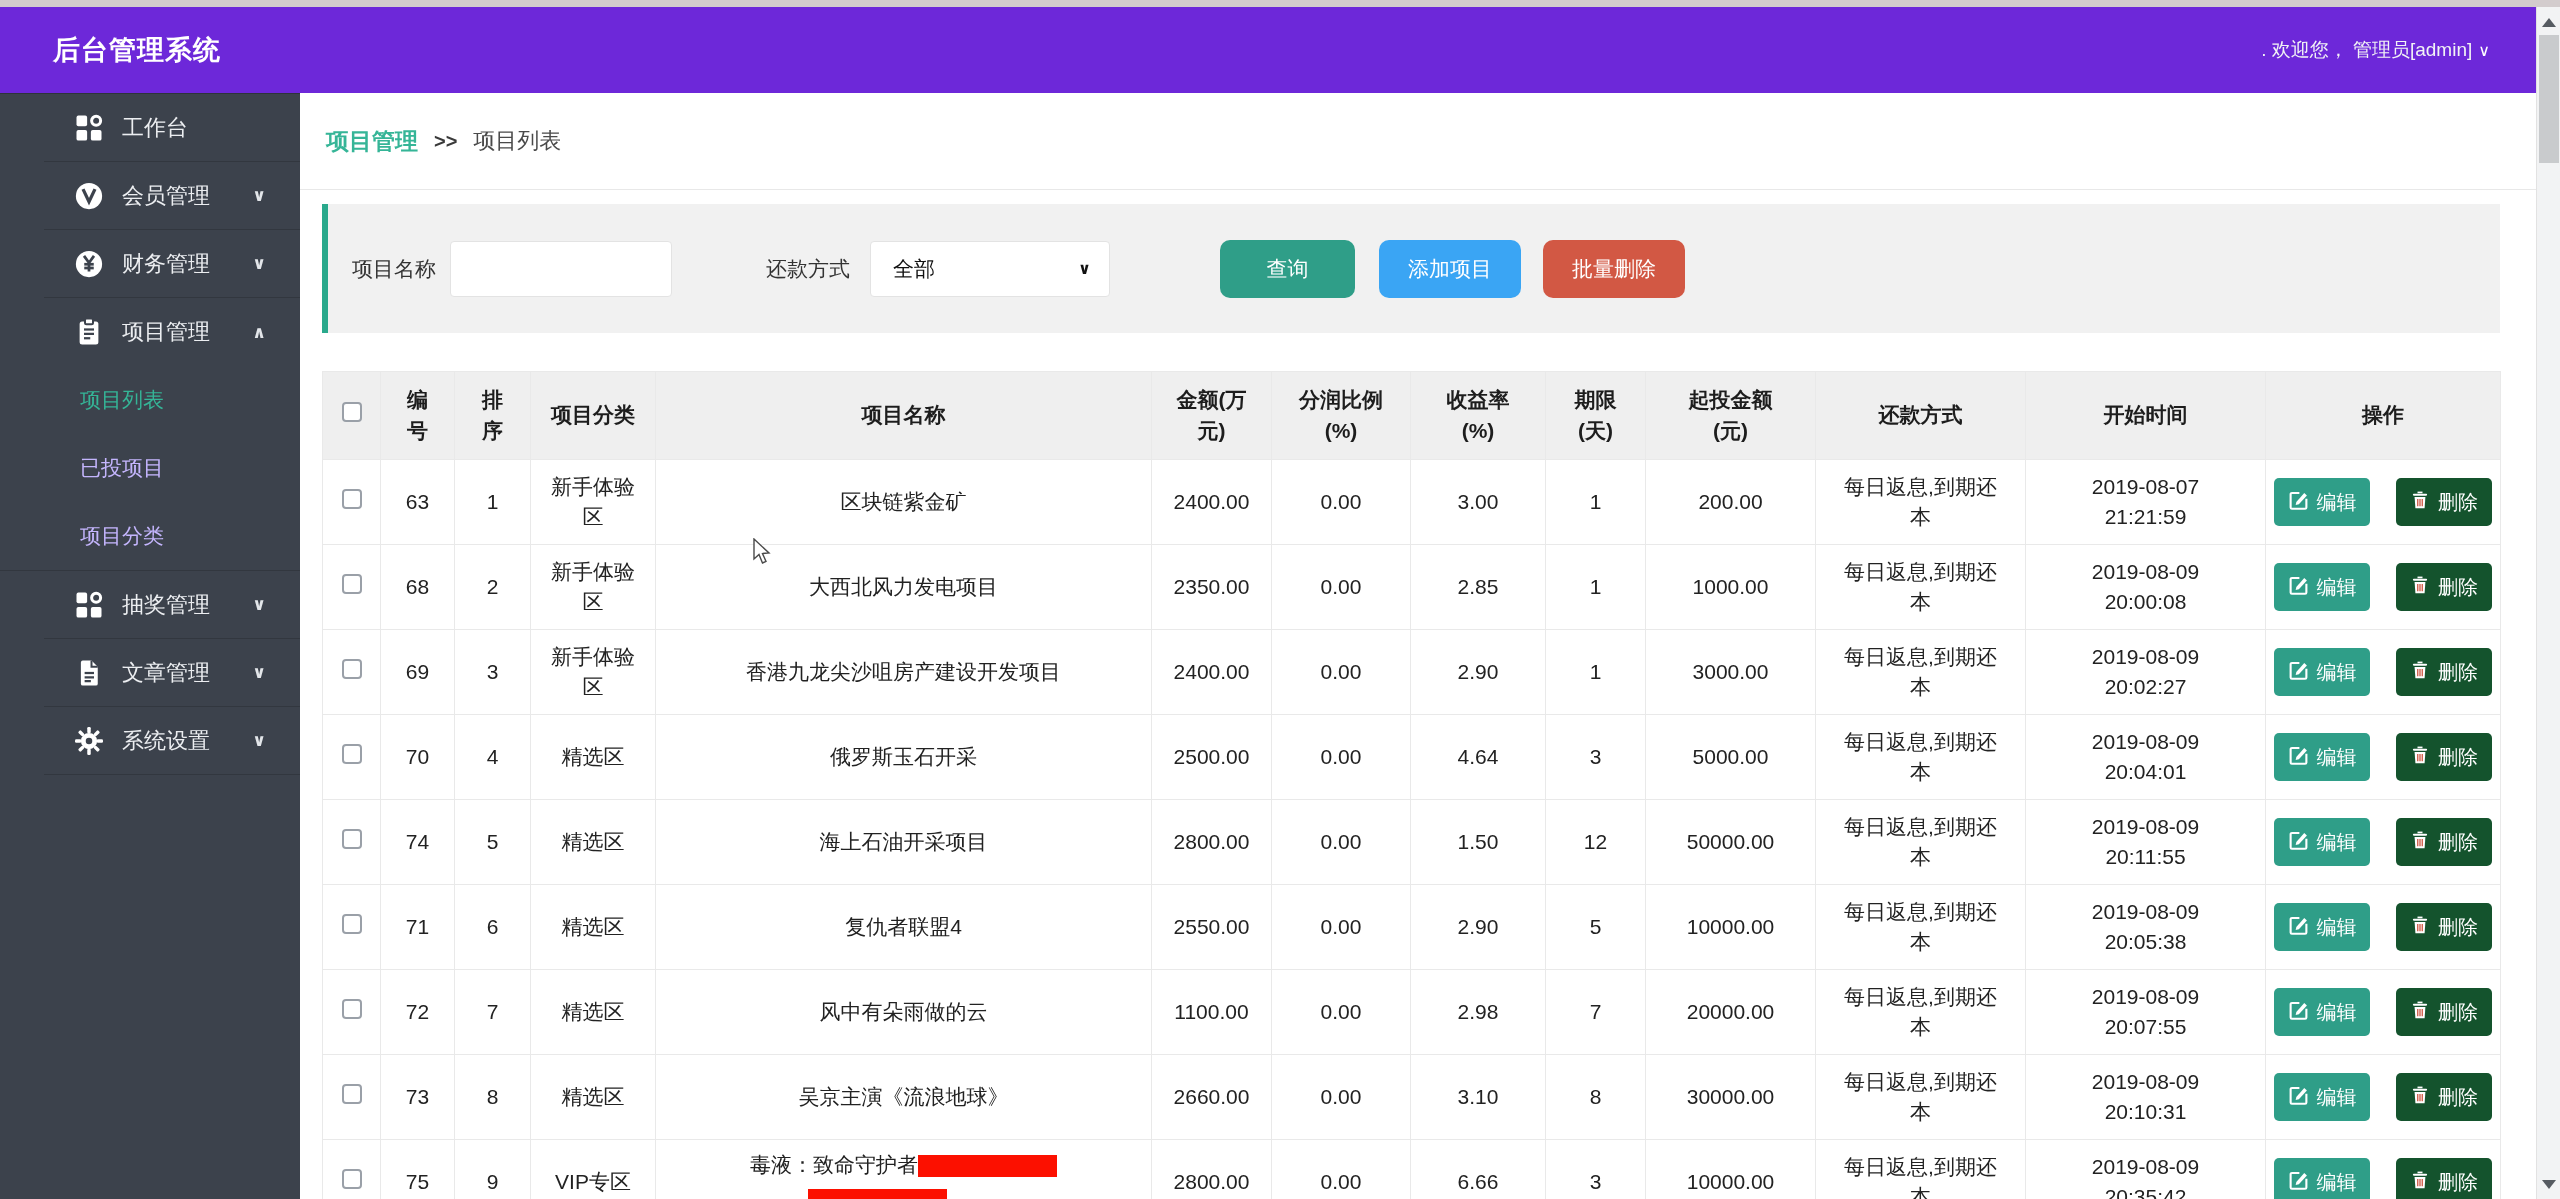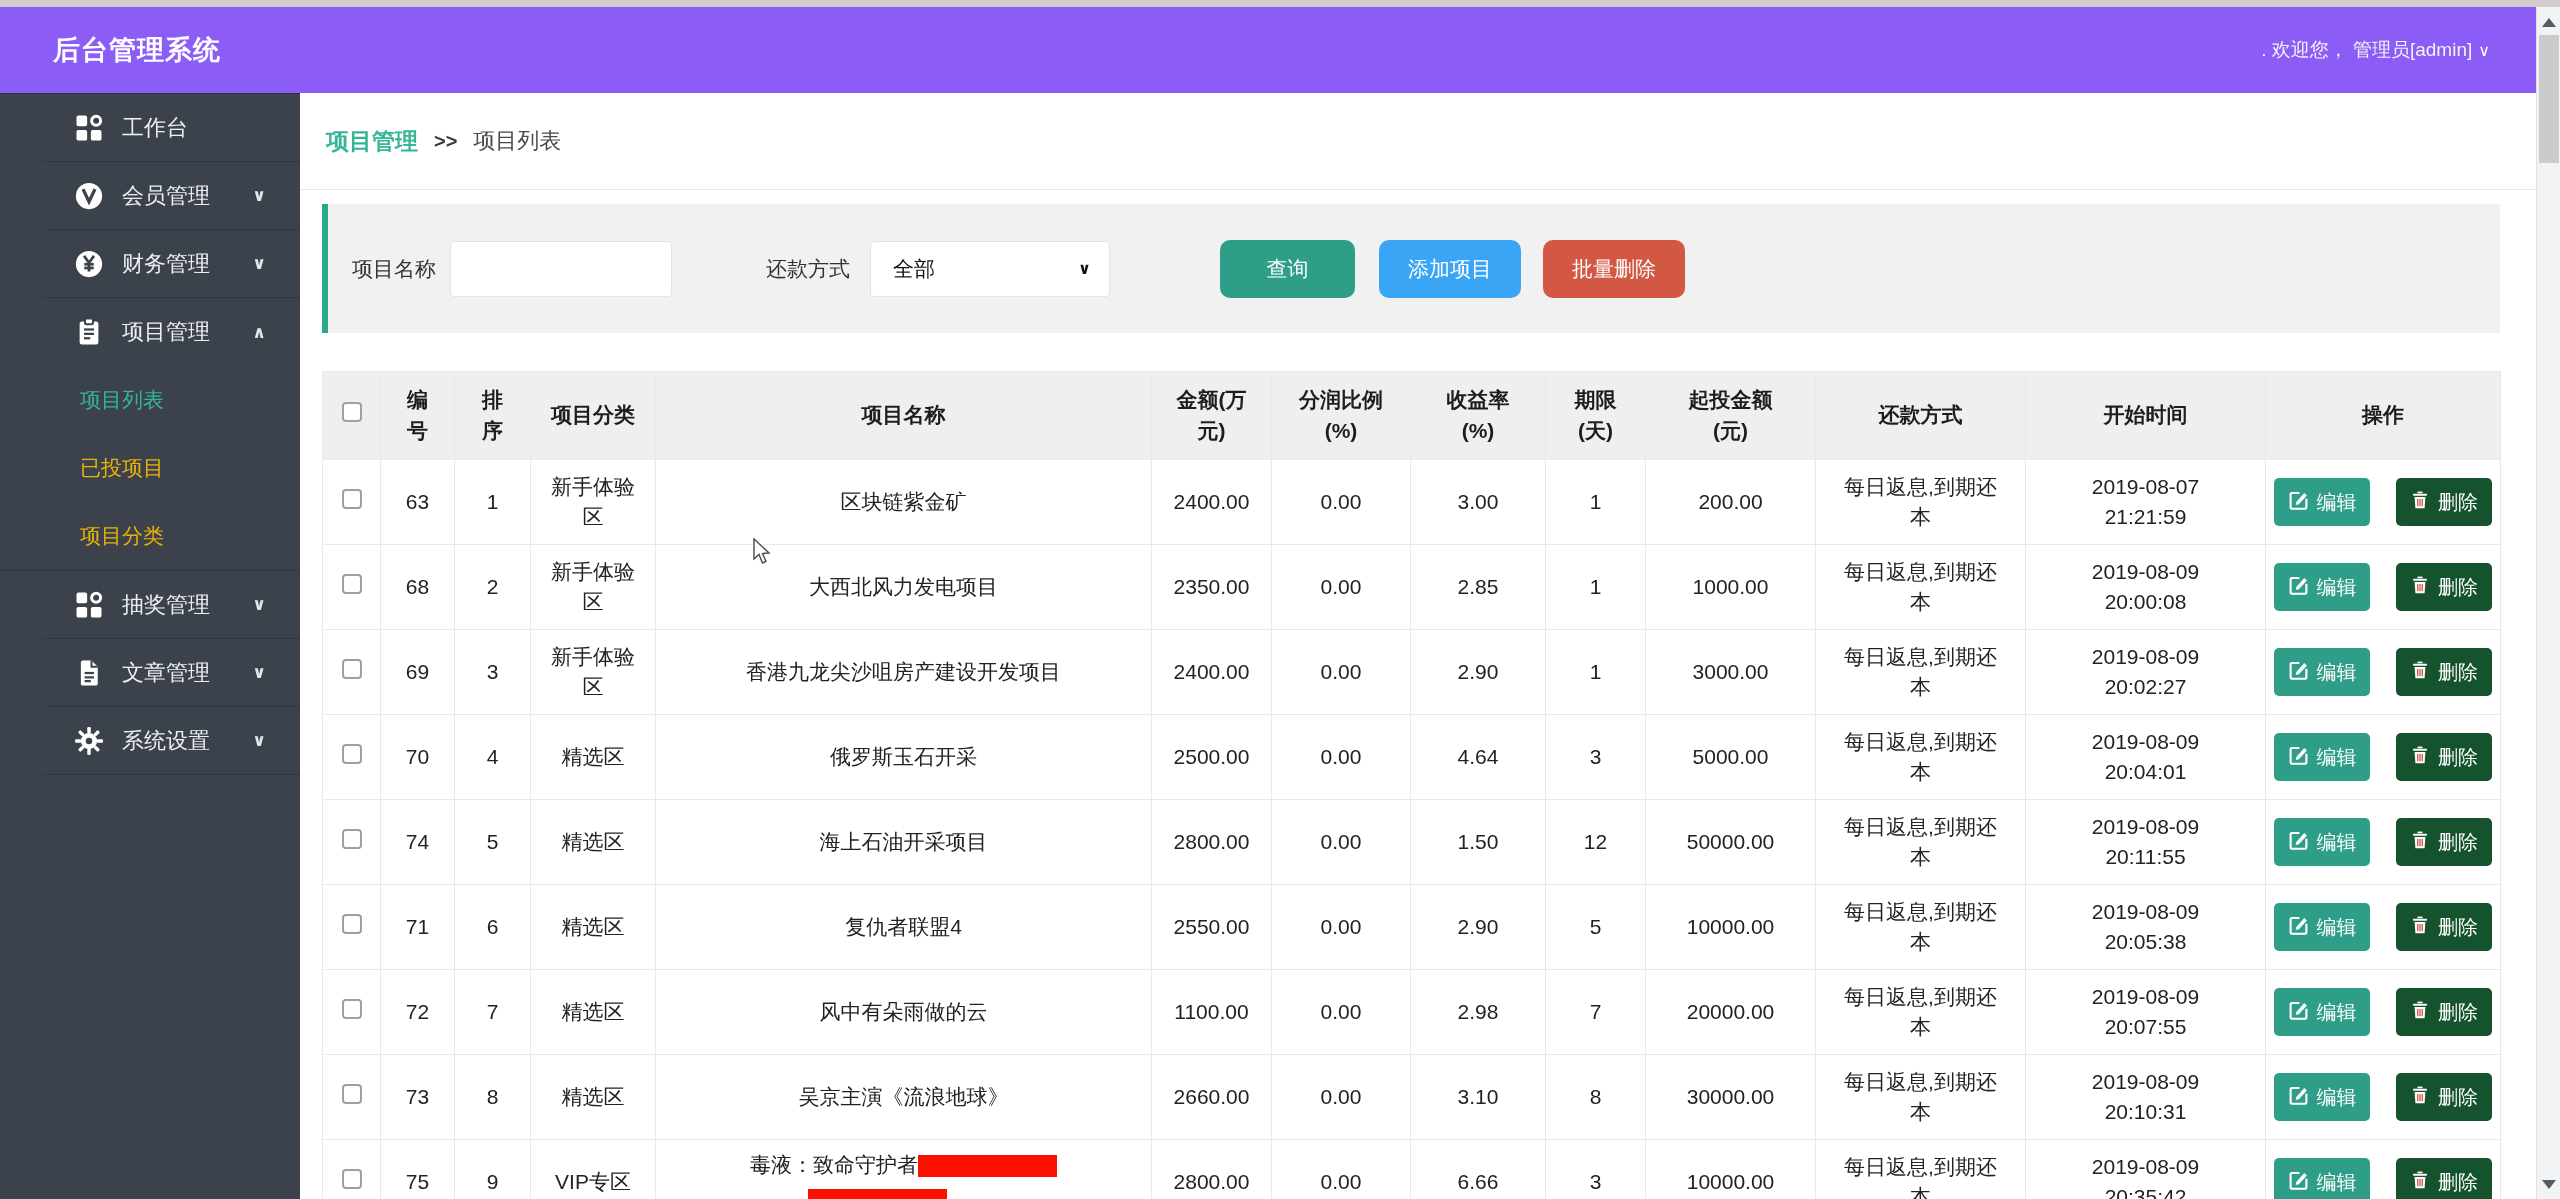--- a/index.html
+++ b/index.html
@@ -3,36 +3,36 @@
 <meta charset="utf-8">
 <style>
   * { margin:0; padding:0; box-sizing:border-box; }
   html,body { width:2560px; height:1199px; overflow:hidden; }
   body { font-family:"Liberation Sans","DejaVu Sans",sans-serif; color:#222; background:#fff; position:relative; }
 
   
   .top-strip { position:absolute; left:0; top:0; width:2560px; height:7px; background:#d3cccd; z-index:9; }
 
   
-  .app-header { position:absolute; left:0; top:7px; width:2560px; height:86px; background:#8b5cf6;
+  .app-header { position:absolute; left:0; top:7px; width:2560px; height:86px; background:#6d28d9;
     display:flex; align-items:center; justify-content:space-between; z-index:5; }
   .app-title { color:#fff; font-size:27px; font-weight:bold; letter-spacing:1px; margin-left:53px; }
   .welcome { color:#f2f3f5; font-size:19px; margin-right:70px; display:flex; align-items:center; gap:6px; }
   .welcome .chev { font-size:16px; color:#fff; }
 
   
   .sidebar { position:absolute; left:0; top:93px; width:300px; height:1106px; background:#3c424c; z-index:4; }
   .side-menu { border-top:1px solid rgba(0,0,0,.22); }
   .side-item { height:68px; display:flex; align-items:center; padding-left:30px; position:relative;
     border-bottom:1px solid rgba(0,0,0,.16); cursor:pointer;margin-left:44px; }
   .side-item .icn { width:34px; height:30px; display:flex; align-items:center; justify-content:flex-start; flex:0 0 34px; }
   .side-item .lbl { color:#eceef1; font-size:22px; margin-left:14px; }
   .side-item .chev { position:absolute; right:34px; color:#e3e6ea; font-size:17px; font-weight:bold; }
   .sub-item { height:68px; display:flex; align-items:center; padding-left:80px; cursor:pointer; }
-  .sub-item .lbl { color:#eab308; font-size:21px; }
+  .sub-item .lbl { color:#c4b5fd; font-size:21px; }
   .sub-item.active .lbl { color:#35b597; }
   .side-group { border-bottom:1px solid rgba(0,0,0,.16); }
   .side-group .side-item { border-bottom:none; }
 
   
   .main { position:absolute; left:300px; top:93px; width:2236px; height:1106px; background:#fff; }
   .crumb-bar { height:97px; background:#fff; border-bottom:1px solid #e8e8e8; display:flex; align-items:center; padding-left:26px; }
   .crumb-bar .crumb-section { color:#35b597; font-size:23px; font-weight:bold; }
   .crumb-bar .crumb-sep { color:#3a3a3a; font-size:20px; font-weight:bold; margin:0 16px; }
   .crumb-bar .crumb-current { color:#4a4a4a; font-size:22px; }

